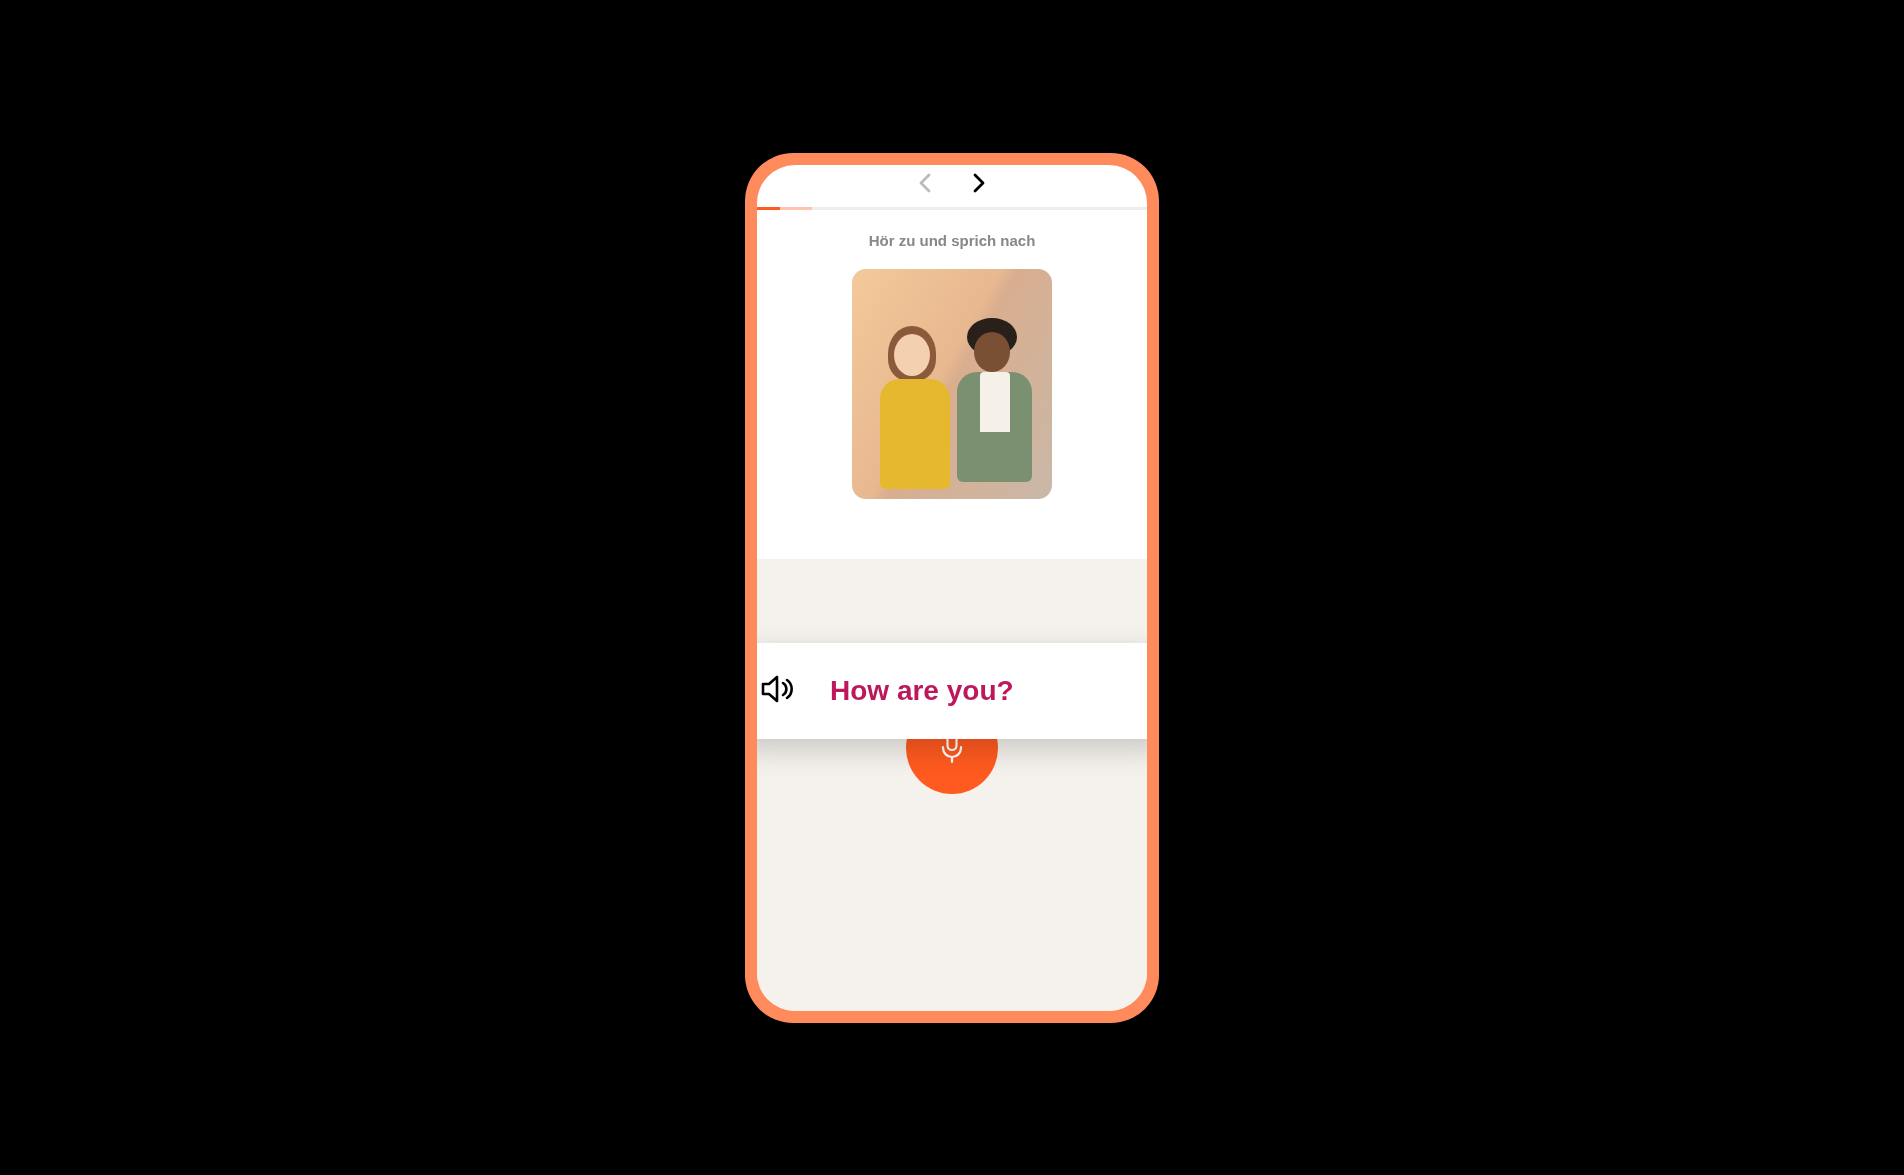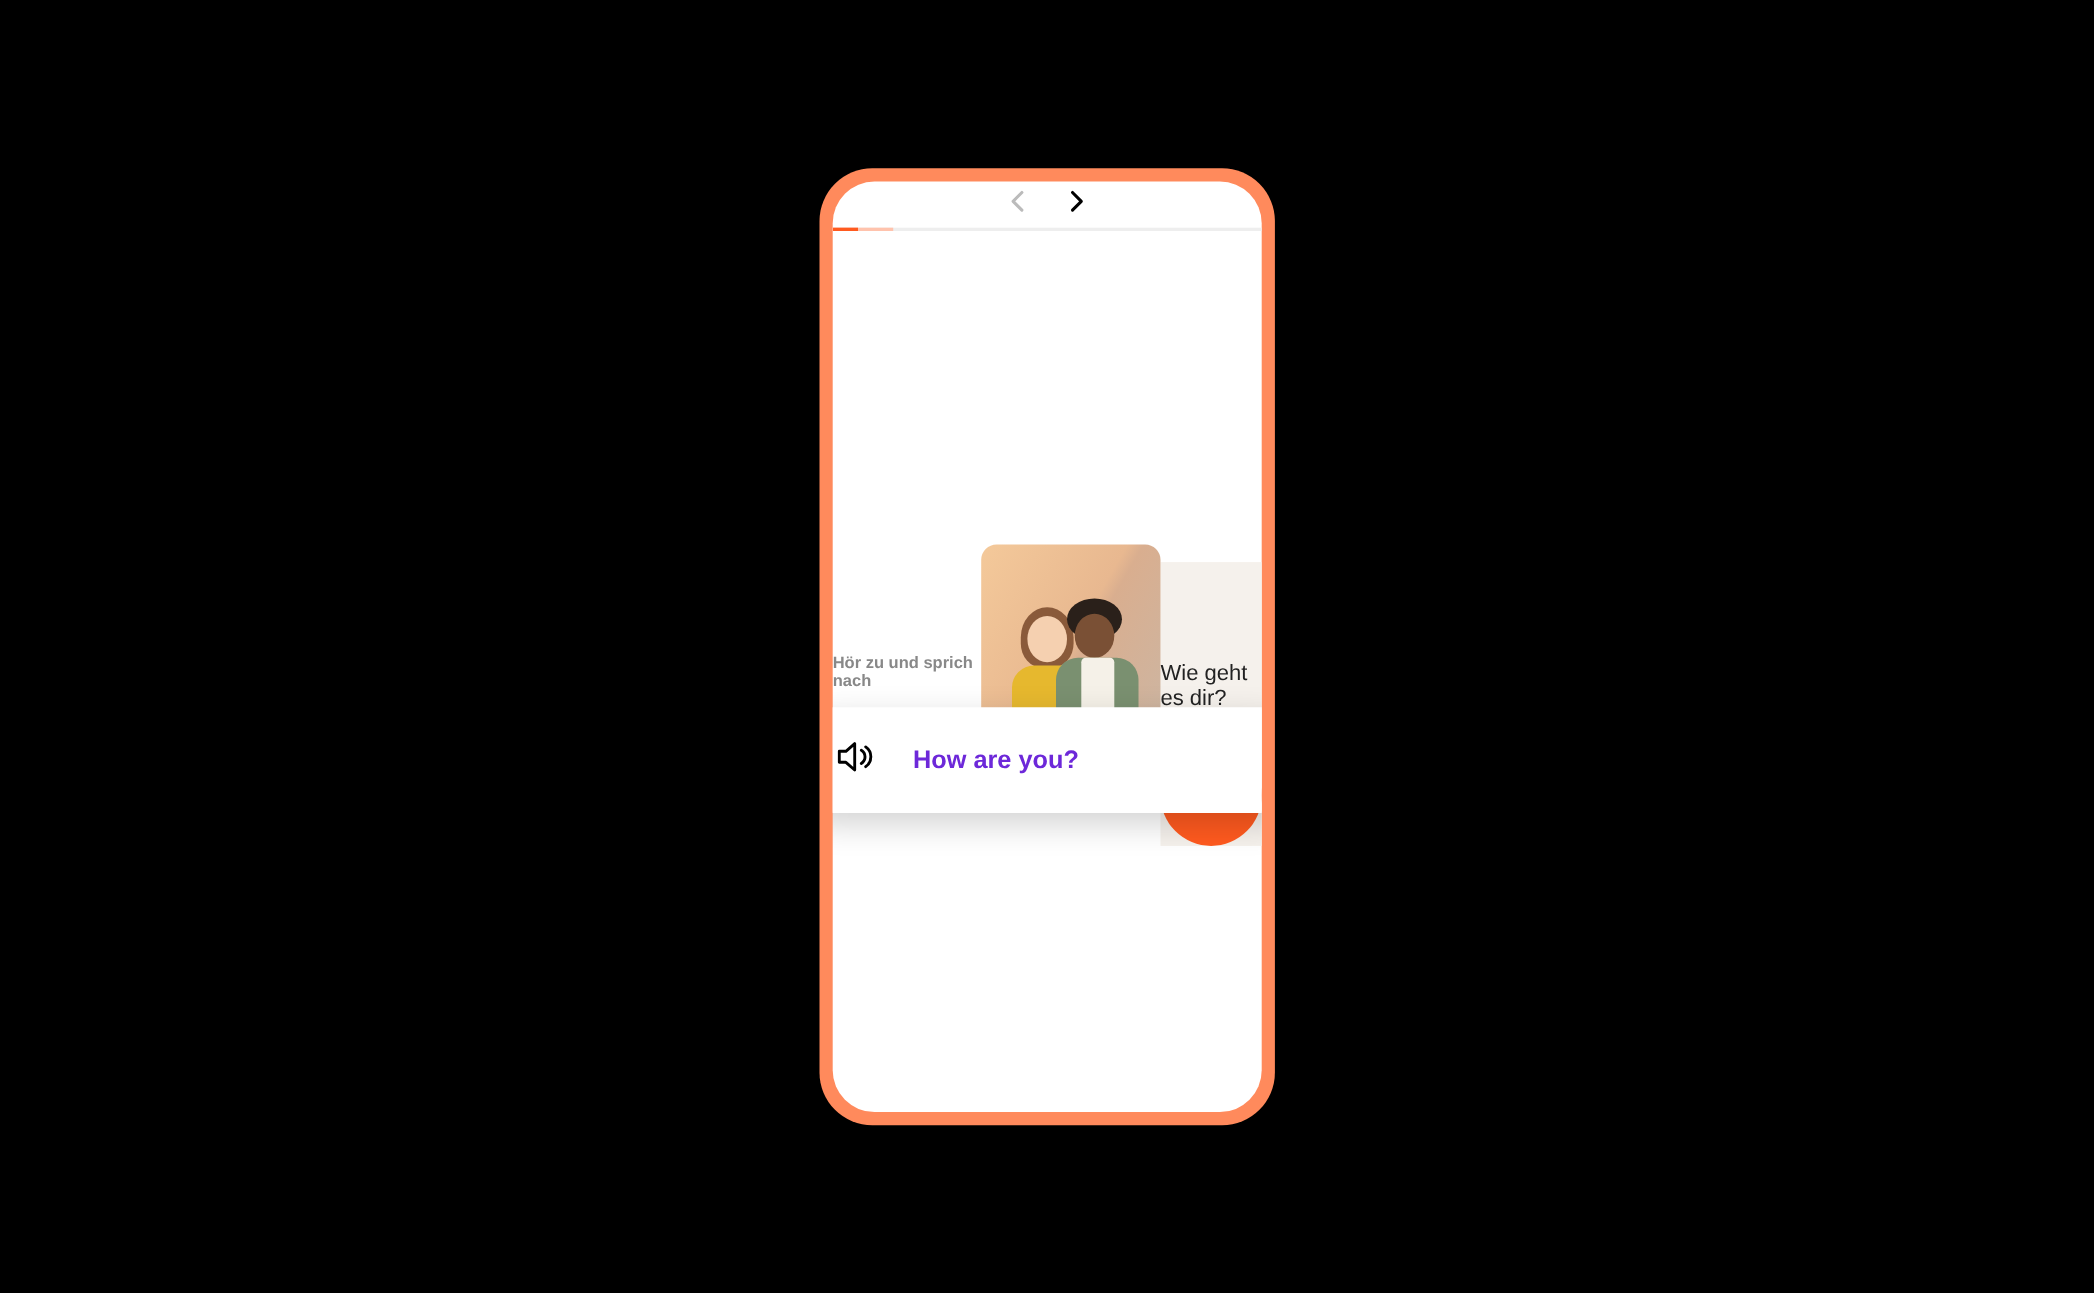--- a/index.html
+++ b/index.html
@@ -64,21 +64,21 @@
     .progress-fill-light {
       position: absolute;
       left: 0;
       top: 0;
       height: 100%;
       background: #ffc3ad;
     }
     .content {
       flex: 1;
       display: flex;
-      flex-direction: row;
+      flex-direction: column;
       align-items: center;
     }
     .instruction {
       font-weight: 700;
       color: #888;
       font-size: 15px;
       margin: 22px 0 20px 0;
     }
     .lesson-image {
       width: 200px;
@@ -124,21 +124,21 @@
       height: 96px;
       background: #fff;
       border-radius: 14px;
       box-shadow: 0 10px 30px rgba(0,0,0,0.18);
       display: flex;
       align-items: center;
       padding: 0 26px;
       gap: 35px;
       z-index: 10;
     }
-    .audio-text { font-size: 23px; font-weight: 700; color: #6d28d9; }
+    .audio-text { font-size: 28px; font-weight: 700; color: #be185d; }
     .translation { font-size: 20px; color: #222; margin-bottom: 30px; }
     .mic-btn {
       width: 92px;
       height: 92px;
       border-radius: 50%;
       background: #ff5a1f;
       display: flex;
       align-items: center;
       justify-content: center;
       cursor: pointer;

